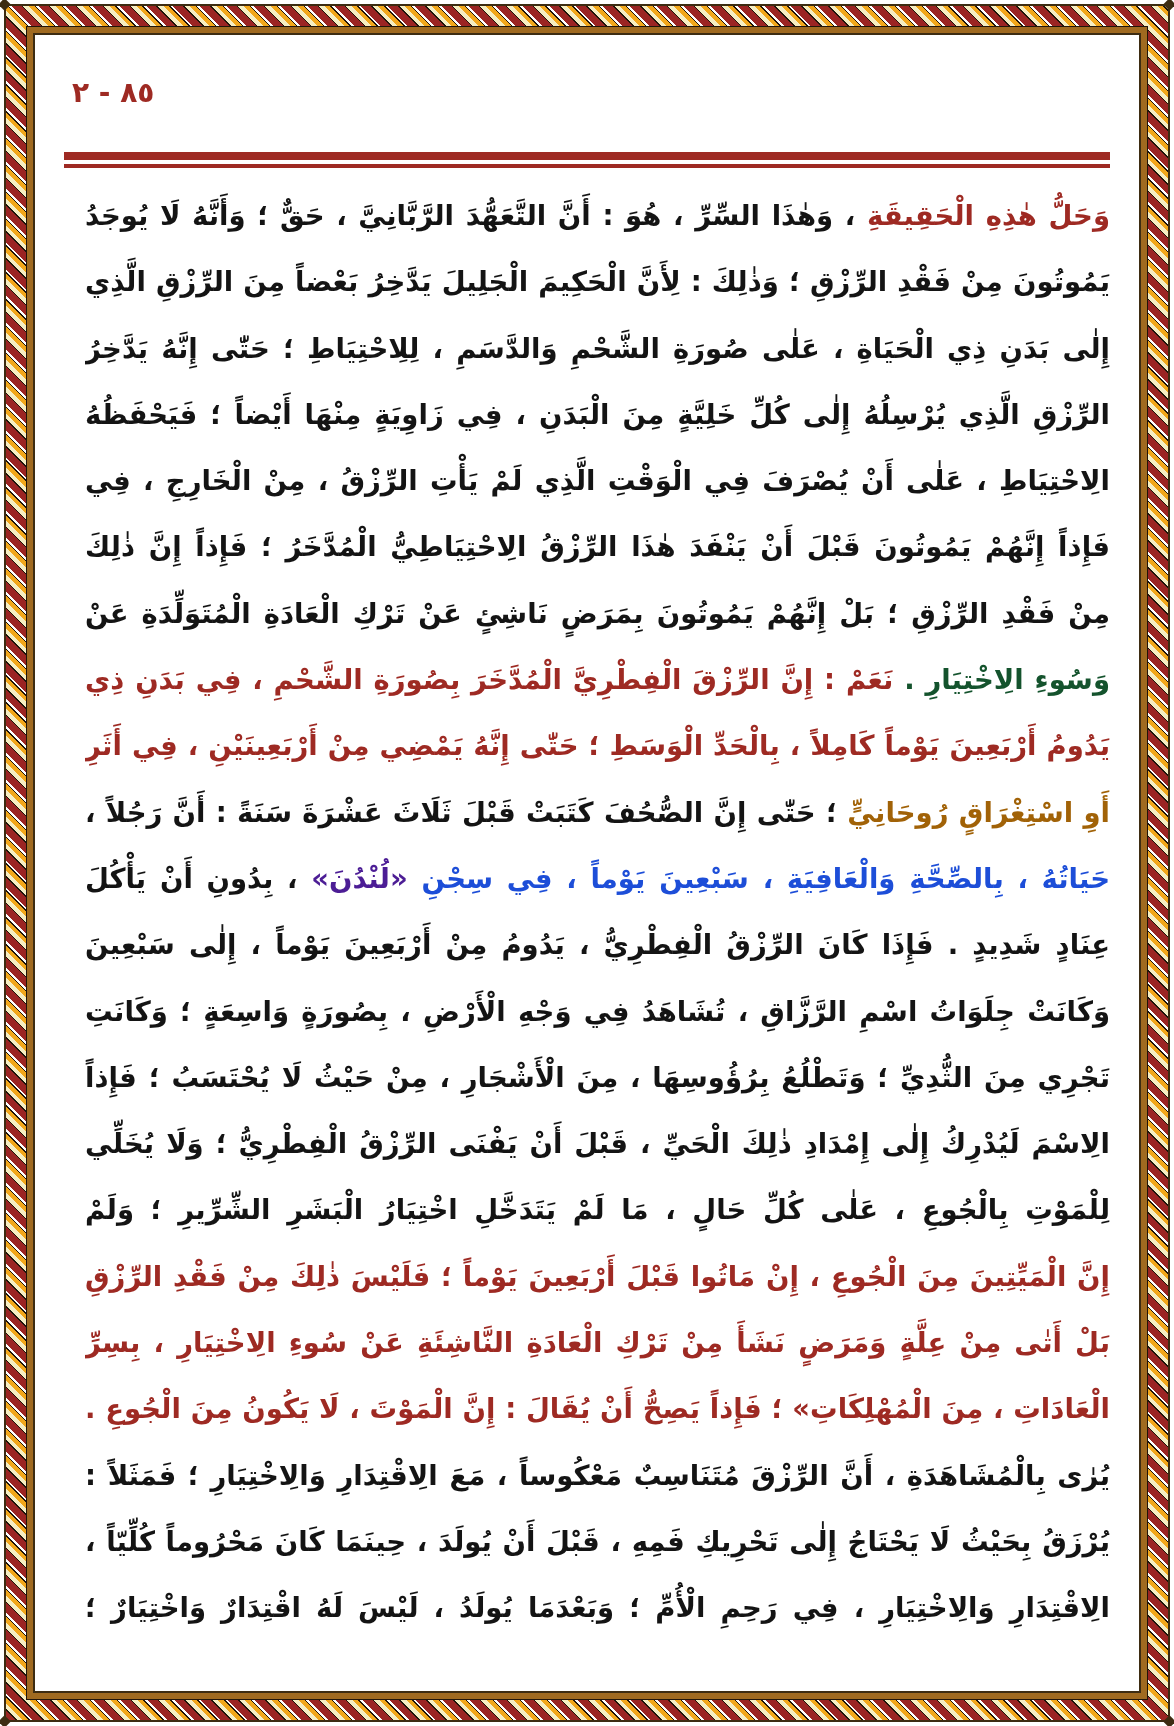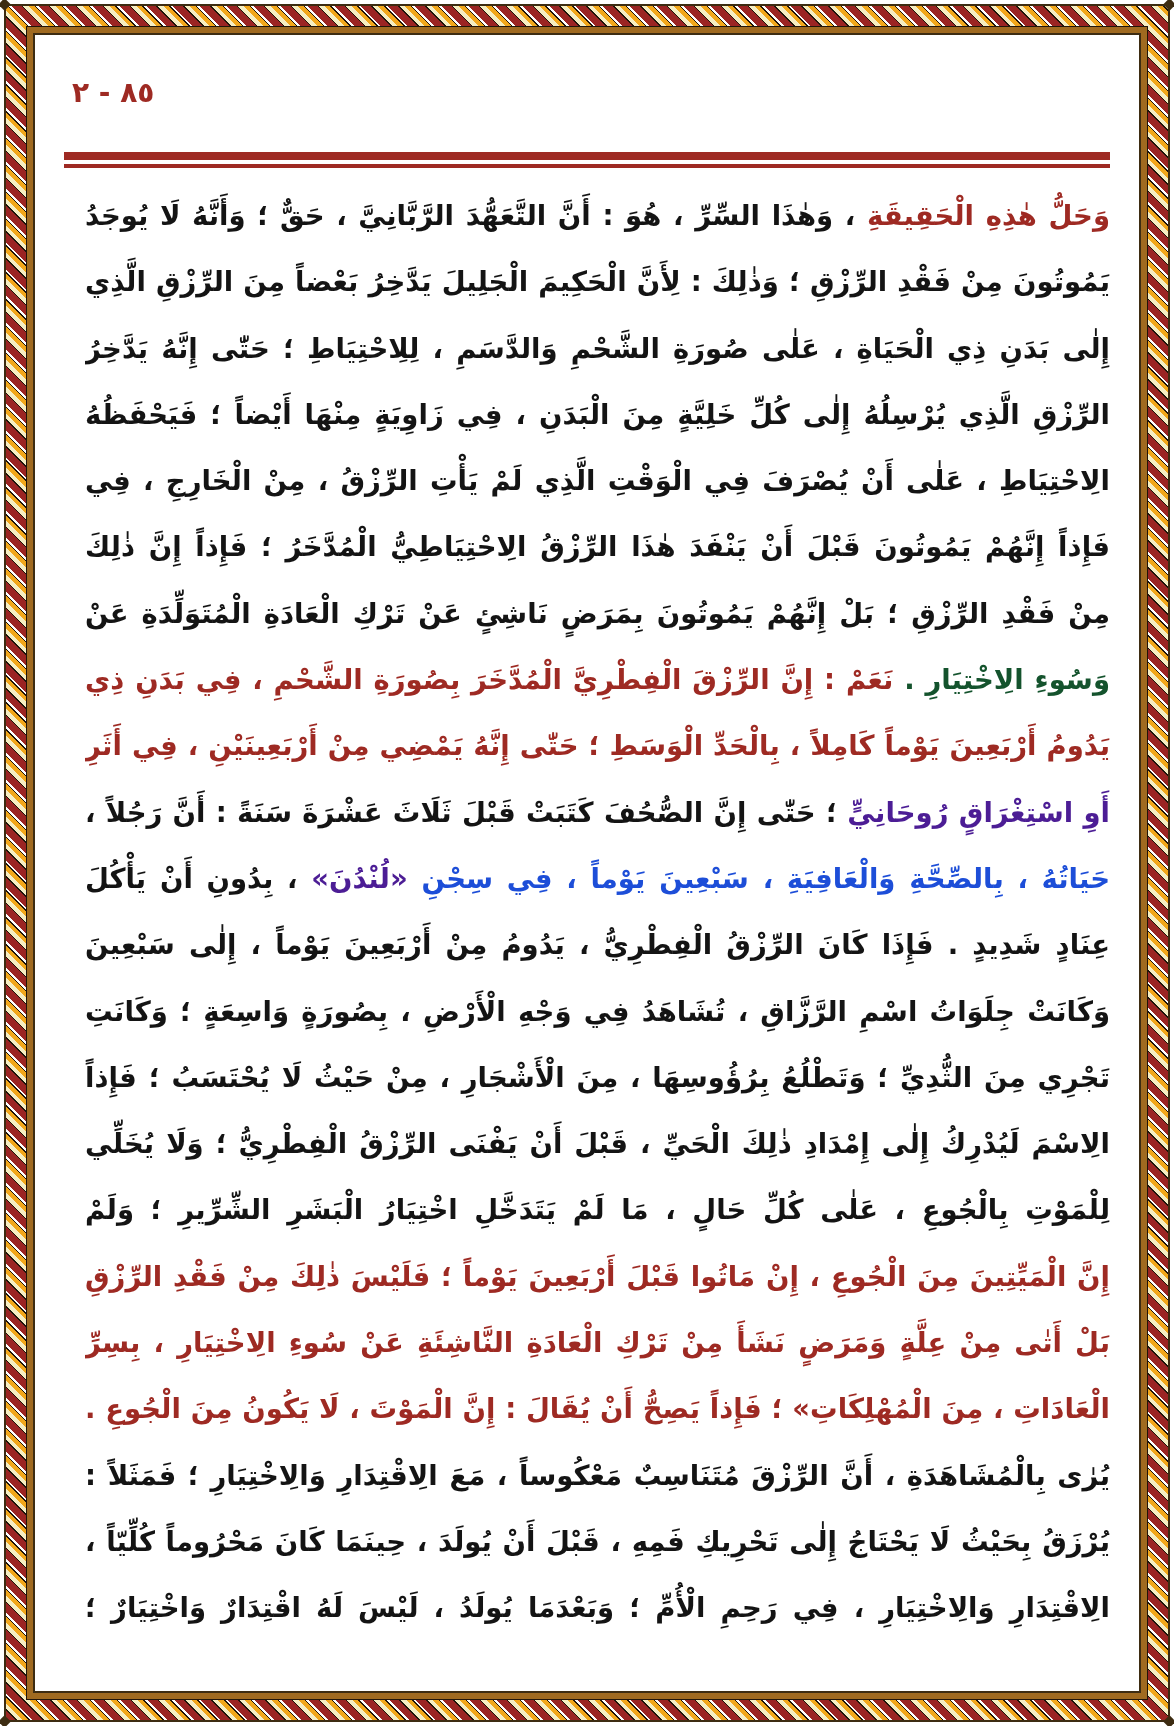--- a/index.html
+++ b/index.html
@@ -80,21 +80,21 @@
   <div class="body-text">
       <div class="text-line"><span style="color: rgb(158, 42, 35);">وَحَلُّ هٰذِهِ الْحَقِيقَةِ</span><span style="color: rgb(20, 20, 20);"> ، وَهٰذَا السِّرِّ ، هُوَ : أَنَّ التَّعَهُّدَ الرَّبَّانِيَّ ، حَقٌّ ؛ وَأَنَّهُ لَا يُوجَدُ مَنْ</span></div>
       <div class="text-line"><span style="color: rgb(20, 20, 20);">يَمُوتُونَ مِنْ فَقْدِ الرِّزْقِ ؛ وَذٰلِكَ : لِأَنَّ الْحَكِيمَ الْجَلِيلَ يَدَّخِرُ بَعْضاً مِنَ الرِّزْقِ الَّذِي يَبْعَثُهُ</span></div>
       <div class="text-line"><span style="color: rgb(20, 20, 20);">إِلٰى بَدَنِ ذِي الْحَيَاةِ ، عَلٰى صُورَةِ الشَّحْمِ وَالدَّسَمِ ، لِلِاحْتِيَاطِ ؛ حَتّٰى إِنَّهُ يَدَّخِرُ قِسْماً مِنَ</span></div>
       <div class="text-line"><span style="color: rgb(20, 20, 20);">الرِّزْقِ الَّذِي يُرْسِلُهُ إِلٰى كُلِّ خَلِيَّةٍ مِنَ الْبَدَنِ ، فِي زَاوِيَةٍ مِنْهَا أَيْضاً ؛ فَيَحْفَظُهُ فِي حُكْمِ ذَخِيرَةِ</span></div>
       <div class="text-line"><span style="color: rgb(20, 20, 20);">الِاحْتِيَاطِ ، عَلٰى أَنْ يُصْرَفَ فِي الْوَقْتِ الَّذِي لَمْ يَأْتِ الرِّزْقُ ، مِنْ الْخَارِجِ ، فِي الْمُسْتَقْبَلِ ؛</span></div>
       <div class="text-line"><span style="color: rgb(20, 20, 20);">فَإِذاً إِنَّهُمْ يَمُوتُونَ قَبْلَ أَنْ يَنْفَدَ هٰذَا الرِّزْقُ الِاحْتِيَاطِيُّ الْمُدَّخَرُ ؛ فَإِذاً إِنَّ ذٰلِكَ الْمَوْتَ لَيْسَ</span></div>
       <div class="text-line"><span style="color: rgb(20, 20, 20);">مِنْ فَقْدِ الرِّزْقِ ؛ بَلْ إِنَّهُمْ يَمُوتُونَ بِمَرَضٍ نَاشِئٍ عَنْ تَرْكِ الْعَادَةِ الْمُتَوَلِّدَةِ عَنْ سُوءِ الِاعْتِيَادِ ،</span></div>
       <div class="text-line"><span style="color: #14532d;">وَسُوءِ الِاخْتِيَارِ . </span><span style="color: rgb(158, 42, 35);">نَعَمْ : إِنَّ الرِّزْقَ الْفِطْرِيَّ الْمُدَّخَرَ بِصُورَةِ الشَّحْمِ ، فِي بَدَنِ ذِي الْحَيَاةِ ،</span></div>
       <div class="text-line"><span style="color: rgb(158, 42, 35);">يَدُومُ أَرْبَعِينَ يَوْماً كَامِلاً ، بِالْحَدِّ الْوَسَطِ ؛ حَتّٰى إِنَّهُ يَمْضِي مِنْ أَرْبَعِينَيْنِ ، فِي أَثَرِ مَرَضٍ ،</span></div>
-      <div class="text-line"><span style="color: #4c1d95;">أَوِ اسْتِغْرَاقٍ رُوحَانِيٍّ </span><span style="color: rgb(20, 20, 20);">؛ حَتّٰى إِنَّ الصُّحُفَ كَتَبَتْ قَبْلَ ثَلَاثَ عَشْرَةَ سَنَةً : أَنَّ رَجُلاً ، دَامَتْ</span></div>
+      <div class="text-line"><span style="color: #a16207;">أَوِ اسْتِغْرَاقٍ رُوحَانِيٍّ </span><span style="color: rgb(20, 20, 20);">؛ حَتّٰى إِنَّ الصُّحُفَ كَتَبَتْ قَبْلَ ثَلَاثَ عَشْرَةَ سَنَةً : أَنَّ رَجُلاً ، دَامَتْ</span></div>
       <div class="text-line"><span style="color: #1d4ed8;">حَيَاتُهُ ، بِالصِّحَّةِ وَالْعَافِيَةِ ، سَبْعِينَ يَوْماً ، فِي سِجْنِ </span><span style="color: #4c1d95;">«لُنْدُنَ»</span><span style="color: rgb(20, 20, 20);"> ، بِدُونِ أَنْ يَأْكُلَ شَيْئاً ، بِسَبَبِ</span></div>
       <div class="text-line"><span style="color: rgb(20, 20, 20);">عِنَادٍ شَدِيدٍ . فَإِذَا كَانَ الرِّزْقُ الْفِطْرِيُّ ، يَدُومُ مِنْ أَرْبَعِينَ يَوْماً ، إِلٰى سَبْعِينَ وَثَمَانِينَ يَوْماً ؛</span></div>
       <div class="text-line"><span style="color: rgb(20, 20, 20);">وَكَانَتْ جِلَوَاتُ اسْمِ الرَّزَّاقِ ، تُشَاهَدُ فِي وَجْهِ الْأَرْضِ ، بِصُورَةٍ وَاسِعَةٍ ؛ وَكَانَتِ الْأَرْزَاقُ ،</span></div>
       <div class="text-line"><span style="color: rgb(20, 20, 20);">تَجْرِي مِنَ الثُّدِيِّ ؛ وَتَطْلُعُ بِرُؤُوسِهَا ، مِنَ الْأَشْجَارِ ، مِنْ حَيْثُ لَا يُحْتَسَبُ ؛ فَإِذاً إِنَّ ذٰلِكَ</span></div>
       <div class="text-line"><span style="color: rgb(20, 20, 20);">الِاسْمَ لَيُدْرِكُ إِلٰى إِمْدَادِ ذٰلِكَ الْحَيِّ ، قَبْلَ أَنْ يَفْنَى الرِّزْقُ الْفِطْرِيُّ ؛ وَلَا يُخَلِّي السَّبِيلَ ،</span></div>
       <div class="text-line"><span style="color: rgb(20, 20, 20);">لِلْمَوْتِ بِالْجُوعِ ، عَلٰى كُلِّ حَالٍ ، مَا لَمْ يَتَدَخَّلِ اخْتِيَارُ الْبَشَرِ الشِّرِّيرِ ؛ وَلَمْ يُخَالِطْهُ . </span></div>
       <div class="text-line"><span style="color: rgb(158, 42, 35);">إِنَّ الْمَيِّتِينَ مِنَ الْجُوعِ ، إِنْ مَاتُوا قَبْلَ أَرْبَعِينَ يَوْماً ؛ فَلَيْسَ ذٰلِكَ مِنْ فَقْدِ الرِّزْقِ قَطْعاً ؛</span></div>
       <div class="text-line"><span style="color: rgb(158, 42, 35);">بَلْ أَتٰى مِنْ عِلَّةٍ وَمَرَضٍ نَشَأَ مِنْ تَرْكِ الْعَادَةِ النَّاشِئَةِ عَنْ سُوءِ الِاخْتِيَارِ ، بِسِرِّ «أَنَّ تَرْكَ</span></div>
       <div class="text-line"><span style="color: rgb(158, 42, 35);">الْعَادَاتِ ، مِنَ الْمُهْلِكَاتِ» ؛ فَإِذاً يَصِحُّ أَنْ يُقَالَ : إِنَّ الْمَوْتَ ، لَا يَكُونُ مِنَ الْجُوعِ . نَعَمْ :</span></div>
       <div class="text-line"><span style="color: rgb(20, 20, 20);">يُرٰى بِالْمُشَاهَدَةِ ، أَنَّ الرِّزْقَ مُتَنَاسِبٌ مَعْكُوساً ، مَعَ الِاقْتِدَارِ وَالِاخْتِيَارِ ؛ فَمَثَلاً : إِنَّ الطِّفْلَ</span></div>

